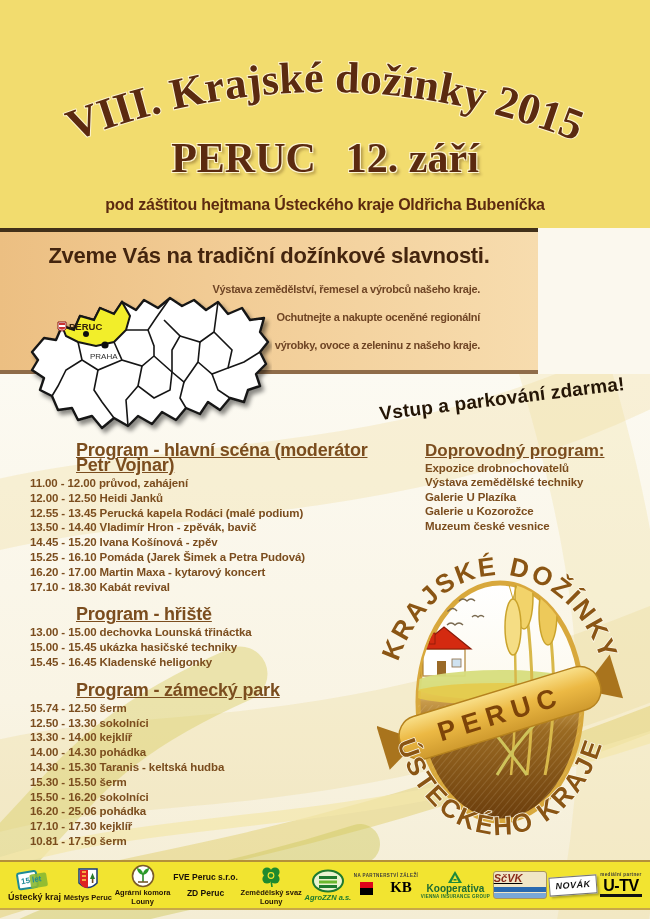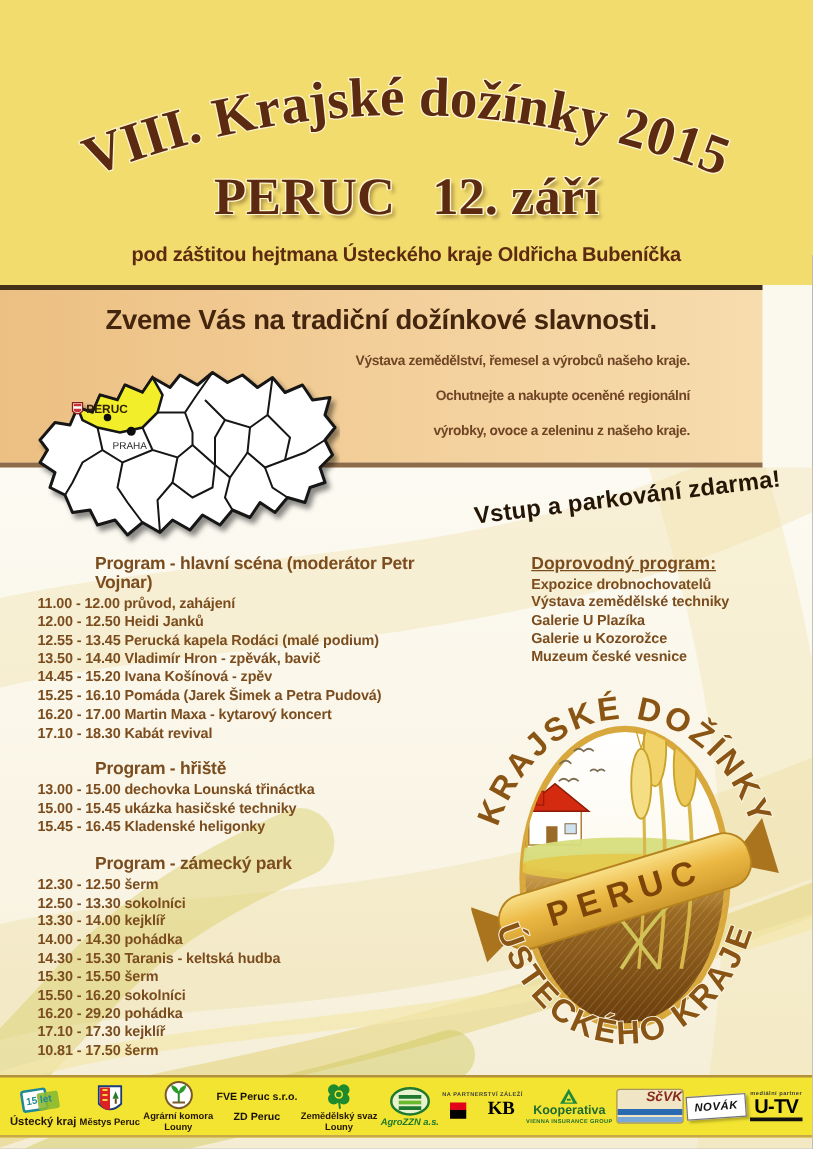--- a/index.html
+++ b/index.html
@@ -9,42 +9,42 @@
   
   .top-section{position:absolute;top:0;left:0;width:650px;height:228px;background:#f2dc6e;}
   .title-svg{position:absolute;top:0;left:0;}
   .place-date{position:absolute;top:134px;left:0;width:650px;display:flex;justify-content:center;gap:30px;
     font-family:"Liberation Serif",serif;font-weight:bold;font-size:42px;color:#5b2a10;
     text-shadow:-1px -1px 0 #fdf4cf,1px -1px 0 #fdf4cf,-1px 1px 0 #fdf4cf,1px 1px 0 #fdf4cf,3px 3px 3px rgba(70,35,10,.35);}
   .patronage{position:absolute;top:196px;left:0;width:650px;text-align:center;
     font-size:16px;font-weight:bold;color:#5c2a10;letter-spacing:-0.2px;}
 
   
-  .invite-band{position:absolute;top:228px;left:0;width:610px;height:146px;box-sizing:border-box;
+  .invite-band{position:absolute;top:228px;left:0;width:538px;height:146px;box-sizing:border-box;
     background:linear-gradient(90deg,#ecbf82 0%,#f2cd97 45%,#f7dcae 100%);
     border-top:4px solid #423019;border-bottom:4px solid #8f6c49;z-index:2;}
   .invite-heading{margin-top:11px;text-align:center;font-size:22px;font-weight:bold;color:#44250e;letter-spacing:-0.3px;}
   .invite-lines{margin-top:6px;text-align:right;padding-right:58px;font-size:11px;font-weight:bold;
     color:#6f4525;line-height:28px;letter-spacing:-0.3px;padding-left:32px;}
 
   
   .content{position:absolute;top:374px;left:0;width:650px;height:545px;
     background:linear-gradient(180deg,#fcfaf2 0%,#f9f4e4 60%,#f4edd4 100%);}
   .swirls{position:absolute;top:0;left:0;z-index:0;}
   .free-entry{position:absolute;top:14px;left:362px;width:280px;z-index:3;text-align:center;
     transform:rotate(-7deg);font-size:19px;font-weight:bold;color:#241505;letter-spacing:0.2px;}
 
   .program-columns{position:absolute;top:69px;left:30px;width:350px;z-index:3;}
   .program-section{margin-bottom:13px;}
-  .program-heading{font-size:14px;font-weight:bold;color:#7b4d1e;
+  .program-heading{font-size:18px;font-weight:bold;color:#7b4d1e;text-decoration:underline;
     line-height:15px;margin-bottom:3px;letter-spacing:-0.2px;padding-left:46px;}
   .program-row{font-size:11.5px;font-weight:bold;color:#7b4d1e;line-height:14.8px;letter-spacing:-0.1px;}
 
   .side-program{position:absolute;top:69px;left:425px;width:200px;z-index:3;}
-  .side-heading{font-size:14px;font-weight:bold;color:#7b4d1e;text-decoration:underline;
+  .side-heading{font-size:17px;font-weight:bold;color:#7b4d1e;text-decoration:underline;
     line-height:15px;margin-bottom:3px;}
   .side-row{font-size:11.5px;font-weight:bold;color:#7b4d1e;line-height:14.4px;letter-spacing:-0.1px;}
 
   
   .map-svg{position:absolute;top:290px;left:22px;z-index:6;}
   
   .emblem-svg{position:absolute;top:545px;left:377px;z-index:4;}
 
   
   .footer{position:absolute;top:860px;left:0;width:650px;height:50px;box-sizing:border-box;z-index:8;
@@ -56,21 +56,21 @@
   .sp-label.big{font-size:9px;}
   .sp-cap{font-size:4.5px;font-weight:bold;color:#3a3a3a;letter-spacing:0.4px;}
   .kb-row{display:flex;align-items:center;gap:17px;margin-top:2px;}
   .kb-flag{display:inline-block;width:13px;height:13px;
     background:linear-gradient(180deg,#e0051a 0 48%,#000 48% 100%);}
   .kb-text{font-size:15px;font-weight:bold;color:#000;font-family:"Liberation Serif",serif;}
   .koop-name{font-size:10px;font-weight:bold;color:#1d6b33;}
   .koop-sub{font-size:4.5px;font-weight:bold;color:#1d6b33;letter-spacing:0.3px;}
   .scvk-box{width:52px;height:26px;border-radius:3px;border:1px solid #a89560;
     background:linear-gradient(180deg,#f0e6c6 0 58%,#2a6ab0 58% 76%,#f0e6c6 76% 82%,#7aa8d8 82% 100%);
-    display:flex;align-items:flex-start;justify-content:flex-end;}
+    display:flex;align-items:flex-start;justify-content:flex-start;text-decoration:underline;}
   .scvk-text{font-size:11px;font-weight:bold;font-style:italic;color:#8a2a1a;margin-top:1px;}
   .novak-box{width:46px;height:17px;border:1px solid #777;background:#fff;transform:rotate(-4deg);
     display:flex;align-items:center;justify-content:center;box-shadow:2px 2px 2px rgba(0,0,0,.25);}
   .novak-text{font-size:9px;font-weight:bold;font-style:italic;color:#111;letter-spacing:0.5px;}
   .utv-text{font-size:16px;font-weight:bold;color:#000;letter-spacing:-0.5px;line-height:15px;}
   .utv-bar{width:42px;height:3px;background:#111;margin-top:1px;}
   .fve-line{font-size:8.5px;font-weight:bold;color:#1a1208;}
 </style>
 </head>
 <body>
@@ -172,28 +172,28 @@
           <div class="program-row">17.10 - 18.30 Kabát revival</div>
         </div>
         <div class="program-section">
           <div class="program-heading">Program - hřiště</div>
           <div class="program-row">13.00 - 15.00 dechovka Lounská třináctka</div>
           <div class="program-row">15.00 - 15.45 ukázka hasičské techniky</div>
           <div class="program-row">15.45 - 16.45 Kladenské heligonky</div>
         </div>
         <div class="program-section">
           <div class="program-heading">Program - zámecký park</div>
-          <div class="program-row">12.30 - 12.50 šerm</div>
+          <div class="program-row">15.74 - 12.50 šerm</div>
           <div class="program-row">12.50 - 13.30 sokolníci</div>
           <div class="program-row">13.30 - 14.00 kejklíř</div>
           <div class="program-row">14.00 - 14.30 pohádka</div>
           <div class="program-row">14.30 - 15.30 Taranis - keltská hudba</div>
           <div class="program-row">15.30 - 15.50 šerm</div>
           <div class="program-row">15.50 - 16.20 sokolníci</div>
-          <div class="program-row">16.20 - 29.20 pohádka</div>
+          <div class="program-row">16.20 - 25.06 pohádka</div>
           <div class="program-row">17.10 - 17.30 kejklíř</div>
           <div class="program-row">10.81 - 17.50 šerm</div>
         </div>
       </div>
 
     <div class="side-program">
       <div class="side-heading">Doprovodný program:</div>
       <div>
           <div class="side-row">Expozice drobnochovatelů</div>
           <div class="side-row">Výstava zemědělské techniky</div>

